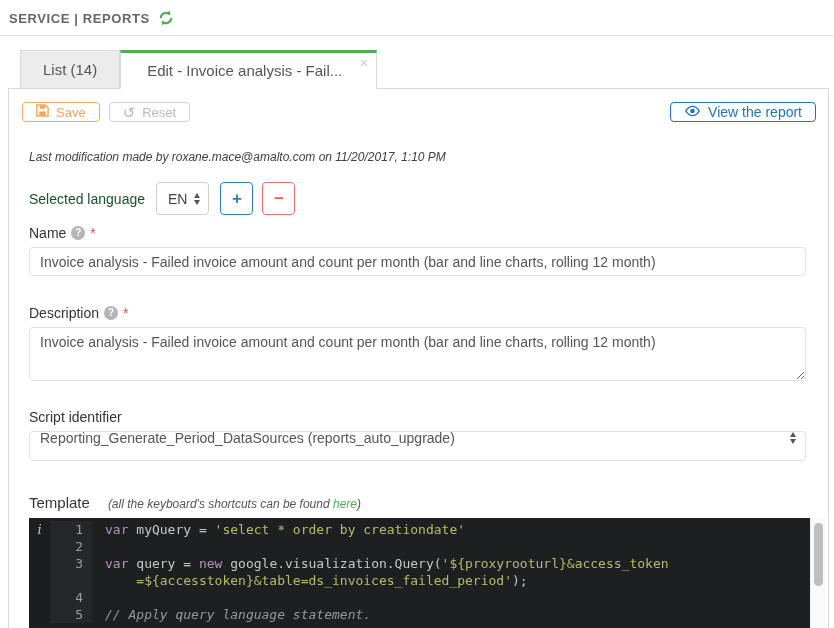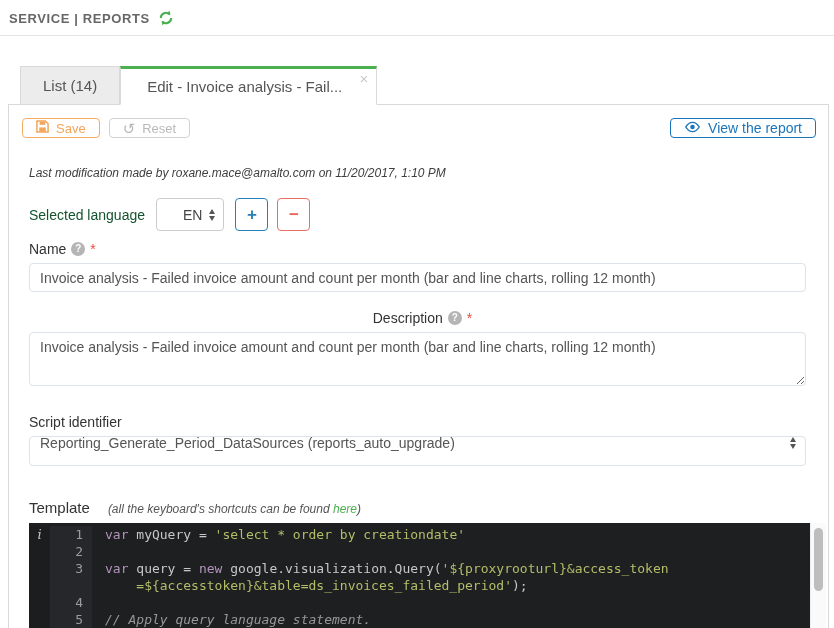--- a/index.html
+++ b/index.html
@@ -8,37 +8,37 @@
     border-bottom:1px solid #e4e4e4;}
   .breadcrumb-text{font-size:13px;letter-spacing:.6px;color:#676767;font-weight:600;}
   .refresh{display:inline-flex;cursor:pointer;}
   
   .tabs{display:flex;align-items:flex-end;margin:14px 5px 0 8px;position:relative;z-index:2;padding-left:12px;}
   .tab{box-sizing:border-box;display:flex;align-items:center;justify-content:center;
     font-size:15px;color:#555;cursor:pointer;}
   .tab.inactive{background:#ececec;border:1px solid #d9d9d9;border-bottom:none;height:38px;
     padding:0 22px;}
   .tab.active{background:#fff;border:1px solid #d9d9d9;border-top:3px solid #4caf50;
-    border-bottom:1px solid #fff;height:39px;margin-bottom:-1px;padding:0 34px 0 26px;position:relative;margin-top:16px;}
+    border-bottom:1px solid #fff;height:39px;margin-bottom:-1px;padding:0 34px 0 26px;position:relative;}
   .tab-close{position:absolute;top:2px;right:8px;color:#c9c9c9;font-size:15px;line-height:15px;cursor:pointer;}
   
   .panel{box-sizing:border-box;margin:0 5px 0 8px;border:1px solid #d9d9d9;background:#fff;
     padding:13px 12px 0 13px;height:600px;}
   .toolbar{display:flex;align-items:center;gap:9px;}
   .btn{display:inline-flex;align-items:center;gap:7px;height:20px;padding:0 13px;background:#fff;
     border-radius:4px;font-size:13px;font-family:inherit;cursor:pointer;}
   .btn-save{border:1px solid #f3ae64;color:#f3a65c;}
   .btn-reset{border:1px solid #d2d2d2;color:#b9b9b9;}
   .btn-view{border:1px solid #1b75bb;color:#1b75bb;font-size:14px;margin-left:auto;}
   .reset-glyph{font-size:15px;line-height:13px;}
   .lastmod{margin:28px 0 0 7px;font-style:italic;font-size:12px;color:#3e3e3e;}
   
   .lang-row{display:flex;align-items:center;margin:18px 0 0 7px;}
   .lang-label{font-size:14px;color:#14532d;}
-  .select-sm{display:inline-flex;align-items:center;gap:7px;height:31px;padding:0 8px 0 26px;
+  .select-sm{display:inline-flex;align-items:center;gap:7px;height:31px;padding:0 8px 0 11px;
     margin-left:11px;border:1px solid #ccc;border-radius:4px;background:#fff;font-size:14px;color:#444;cursor:pointer;}
   .carets{display:flex;flex-direction:column;align-items:center;gap:2px;}
   .caret-up{width:0;height:0;border-left:3.5px solid transparent;border-right:3.5px solid transparent;
     border-bottom:5px solid #555;}
   .caret-down{width:0;height:0;border-left:3.5px solid transparent;border-right:3.5px solid transparent;
     border-top:5px solid #555;}
   .sq-btn{width:33px;height:33px;background:#fff;border-radius:4px;font-size:17px;line-height:1;
     cursor:pointer;font-family:inherit;}
   .sq-blue{border:1px solid #2980b9;color:#2980b9;font-weight:bold;margin-left:11px;}
   .sq-red{border:1px solid #e77065;color:#e8645a;font-weight:bold;margin-left:9px;}
@@ -48,21 +48,21 @@
     font-size:10px;font-weight:bold;text-align:center;line-height:14px;}
   .req{color:#e74c3c;font-size:14px;}
   .text-input{display:block;width:777px;height:29px;box-sizing:border-box;margin:6px 0 0 7px;
     border:1px solid #dde3e9;border-radius:4px;padding:0 10px;font-size:14px;color:#555;font-family:inherit;}
   .text-area{display:block;width:777px;height:54px;box-sizing:border-box;margin:6px 0 0 7px;
     border:1px solid #dde3e9;border-radius:4px;padding:6px 10px;font-size:14px;color:#555;
     font-family:inherit;resize:vertical;}
   .select-full{width:777px;height:30px;box-sizing:border-box;margin:6px 0 0 7px;
     border:1px solid #dde3e9;border-radius:4px;display:flex;align-items:center;justify-content:space-between;
     padding:0 9px 16px 10px;font-size:14px;color:#555;background:#fff;cursor:pointer;}
-  .gap-desc{margin-top:18px;justify-content:center;}
+  .gap-desc{margin-top:29px;}
   .gap-script{margin-top:28px;}
   .template-row{display:flex;align-items:baseline;gap:18px;margin:33px 0 0 7px;}
   .template-label{font-size:15px;color:#333;}
   .template-note{font-style:italic;font-size:12px;color:#555;}
   .template-note .lnk{color:#4caf50;cursor:pointer;}
   
   .editor{display:flex;margin:7px 0 0 7px;width:797px;height:210px;position:relative;}
   .code-area{flex:1;background:#1d1f21;padding-top:3px;overflow:hidden;
     font-family:"DejaVu Sans Mono","Liberation Mono",monospace;font-size:13px;line-height:17px;}
   .code-row{display:flex;min-height:17px;}

